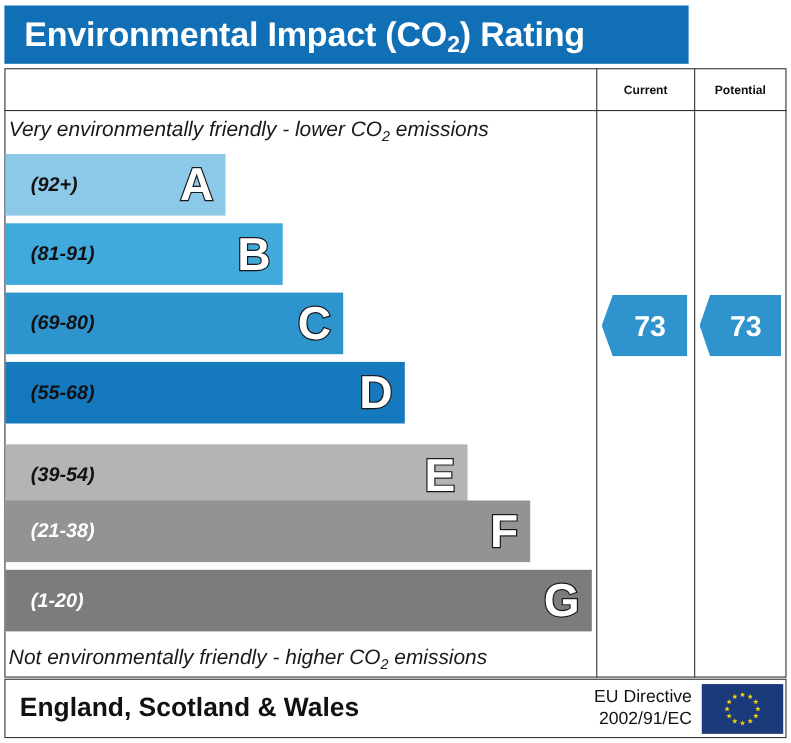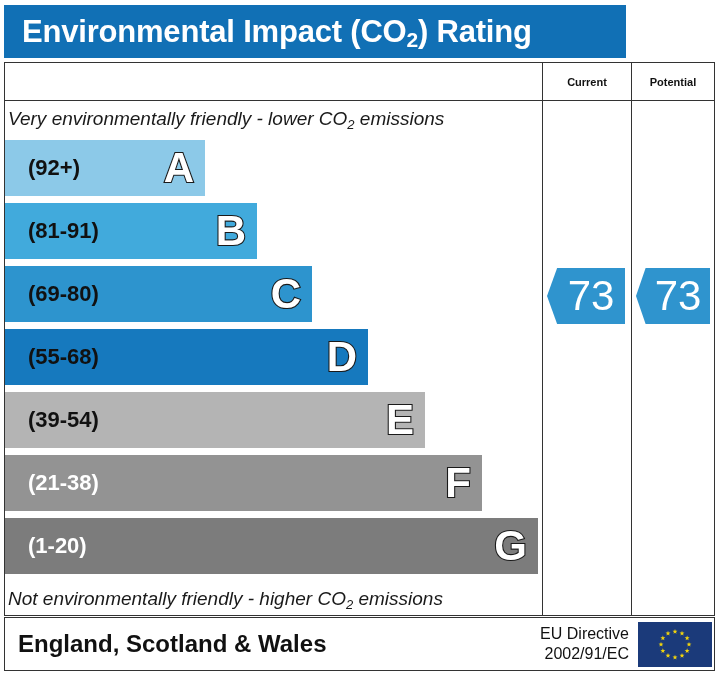--- a/index.html
+++ b/index.html
@@ -121,23 +121,24 @@
     left: 0;
     top: 0;
     height: 56px;
     box-sizing: border-box;
   }
   .bar-range {
     position: absolute;
     left: 23px;
     top: 50%;
     transform: translateY(-50%);
-    font-size: 22px;
+    font-size: 18px;
     font-weight: bold;
     white-space: nowrap;
+    font-style: italic;
   }
   .bar-letter {
     position: absolute;
     right: 11px;
     top: 50%;
     transform: translateY(-50%);
     font-size: 42px;
     font-weight: bold;
     color: #ffffff;
     line-height: 1;
@@ -150,22 +151,22 @@
     position: absolute;
     height: 56px;
     background: #2F94CE;
     clip-path: polygon(13% 0%, 100% 0%, 100% 100%, 13% 100%, 0% 50%);
     display: flex;
     align-items: center;
     justify-content: center;
   }
   .rating-arrow span {
     color: #ffffff;
-    font-size: 42px;
-    font-weight: normal;
+    font-size: 26px;
+    font-weight: bold;
     padding-left: 10px;
     line-height: 1;
   }
   #rating-current { left: 547px; top: 268px; width: 78px; }
   #rating-potential { left: 636px; top: 268px; width: 74px; }
 
   
   .footer-frame {
     position: absolute;
     left: 4px;
@@ -251,21 +252,21 @@
           <div class="bar-letter">C</div>
         </div>
       </div>
       <div class="bar-row">
         <div class="bar" style="width: 363px; background: rgb(22, 121, 190);">
           <div class="bar-range" style="color: rgb(17, 17, 17);">(55-68)</div>
           <div class="bar-letter">D</div>
         </div>
       </div>
       <div class="bar-row">
-        <div class="bar" style="width: 420px; background: rgb(180, 180, 180);">
+        <div class="bar" style="width: 420px; background: rgb(180, 180, 180); margin-top: 12px;">
           <div class="bar-range" style="color: rgb(17, 17, 17);">(39-54)</div>
           <div class="bar-letter">E</div>
         </div>
       </div>
       <div class="bar-row">
         <div class="bar" style="width: 477px; background: rgb(147, 147, 147);">
           <div class="bar-range" style="color: rgb(255, 255, 255);">(21-38)</div>
           <div class="bar-letter">F</div>
         </div>
       </div>

